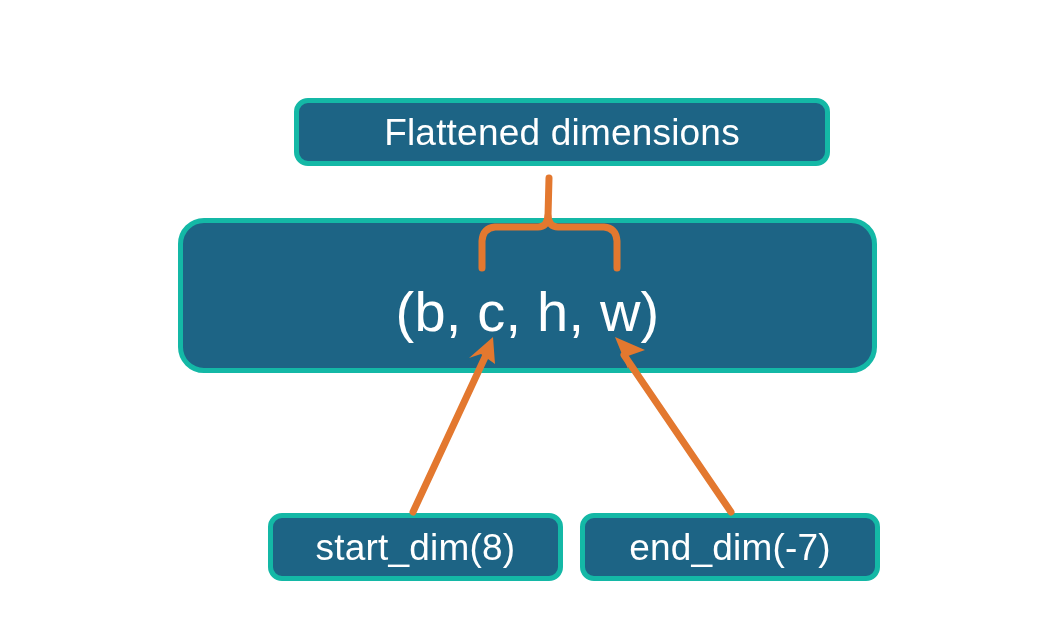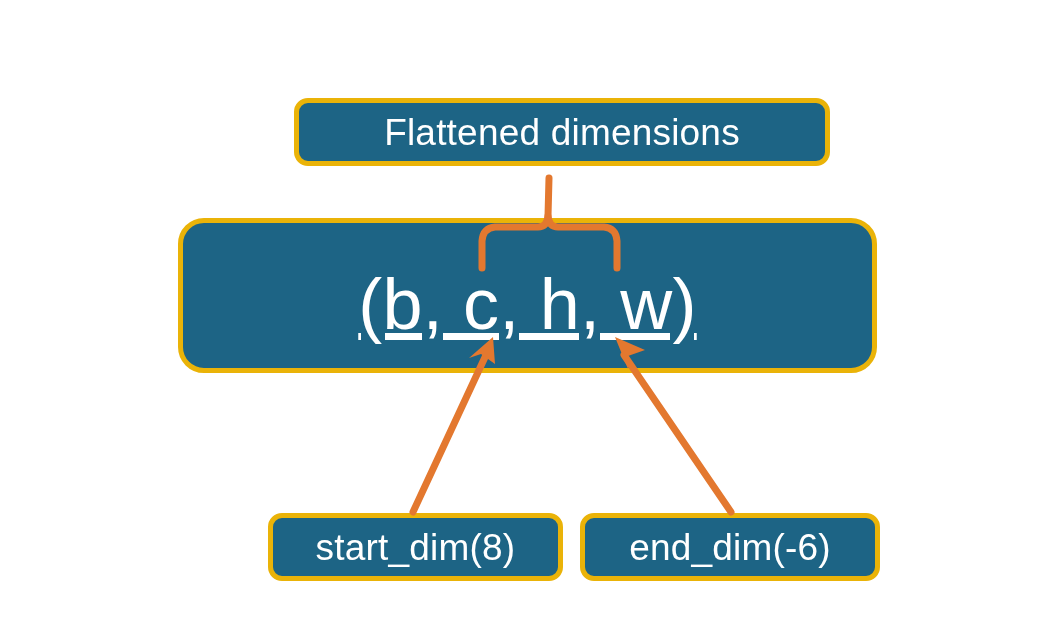--- a/index.html
+++ b/index.html
@@ -12,21 +12,21 @@
     width: 1038px;
     height: 632px;
     background: #ffffff;
     overflow: hidden;
     font-family: "Liberation Sans", sans-serif;
   }
   .node {
     position: absolute;
     box-sizing: border-box;
     background: #1d6485;
-    border: 5px solid #eab308;
+    border: 5px solid #14b8a6;
     border-radius: 16px;
     display: flex;
     align-items: center;
     justify-content: center;
     color: #ffffff;
     letter-spacing: 0.2px;
     z-index: 2;
   }
   .node-label {
     white-space: nowrap;
@@ -44,24 +44,23 @@
 
   
   #node-tuple {
     left: 178px;
     top: 218px;
     width: 699px;
     height: 155px;
     border-radius: 26px;
   }
   #node-tuple .node-label {
-    font-size: 72px;
+    font-size: 56px;
     position: relative;
-    top: 8px;
-    text-decoration: underline;
+    top: 16px;
   }
 
   
   #node-startdim {
     left: 268px;
     top: 513px;
     width: 295px;
     height: 68px;
     border-radius: 14px;
   }
@@ -111,21 +110,21 @@
 
   <div class="node" id="node-tuple">
     <span class="node-label">(b, c, h, w)</span>
   </div>
 
   <div class="node" id="node-startdim">
     <span class="node-label">start_dim(8)</span>
   </div>
 
   <div class="node" id="node-enddim">
-    <span class="node-label">end_dim(-6)</span>
+    <span class="node-label">end_dim(-7)</span>
   </div>
 
   <svg id="connectors" viewBox="0 0 1038 632">
 
     <path class="brace-path" d="M 482 268
              L 482 241
              Q 483 228 495 227
              L 538 227
              Q 547 227 548 216
              Q 549 227 558 227

